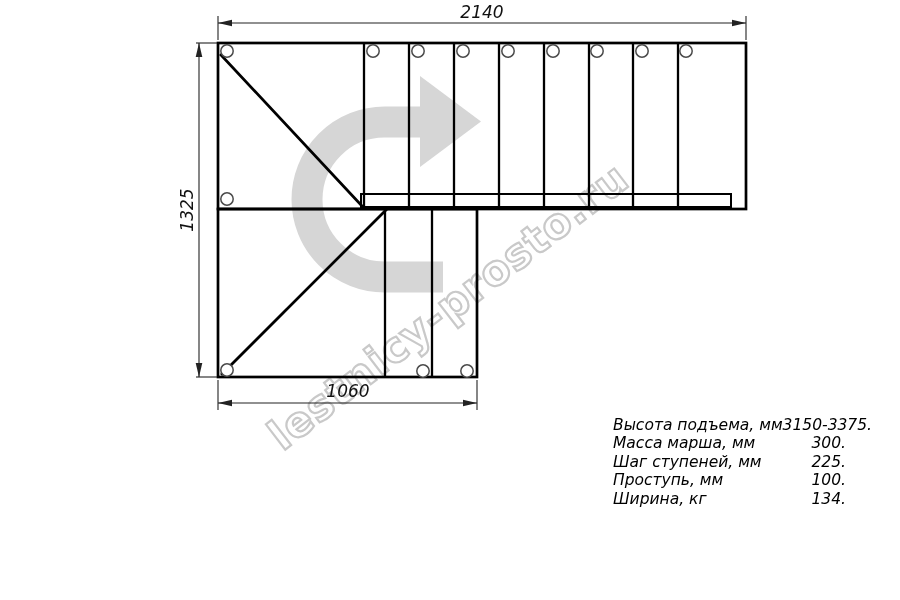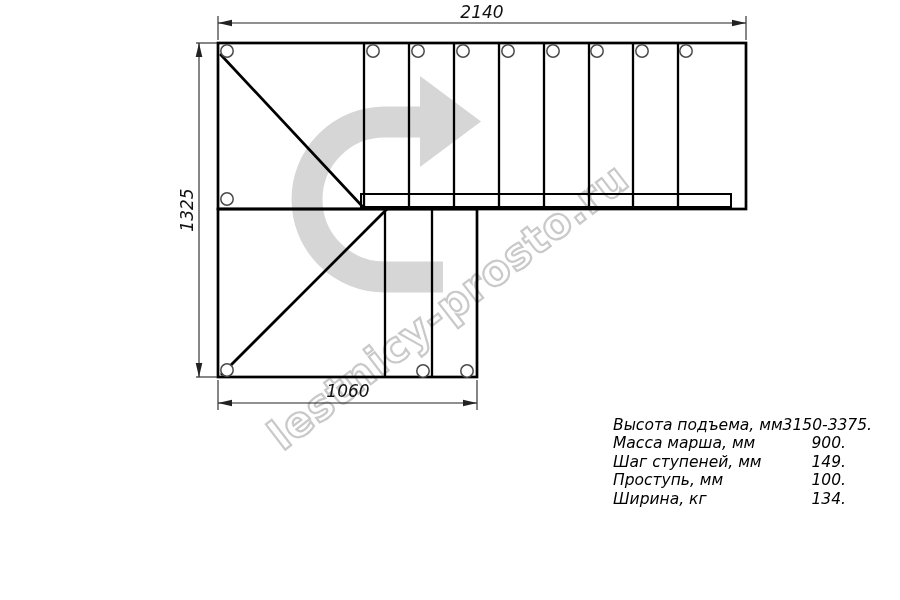--- a/index.html
+++ b/index.html
@@ -135,25 +135,25 @@
     <text class="dim-text" x="348" y="397" text-anchor="middle">1060</text>
   </svg>
 
   <div class="specs">
     <div class="spec-row">
       <span class="spec-label">Высота подъема, мм</span>
       <span class="spec-value">3150-3375.</span>
     </div>
     <div class="spec-row">
       <span class="spec-label">Масса марша, мм</span>
-      <span class="spec-value">900.</span>
+      <span class="spec-value">300.</span>
     </div>
     <div class="spec-row">
       <span class="spec-label">Шаг ступеней, мм</span>
-      <span class="spec-value">149.</span>
+      <span class="spec-value">225.</span>
     </div>
     <div class="spec-row">
       <span class="spec-label">Проступь, мм</span>
       <span class="spec-value">100.</span>
     </div>
     <div class="spec-row">
       <span class="spec-label">Ширина, кг</span>
       <span class="spec-value">134.</span>
     </div>
   </div>

